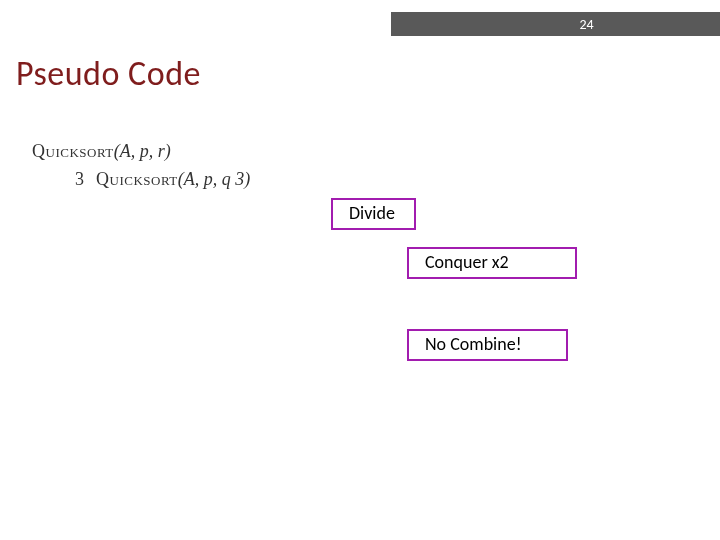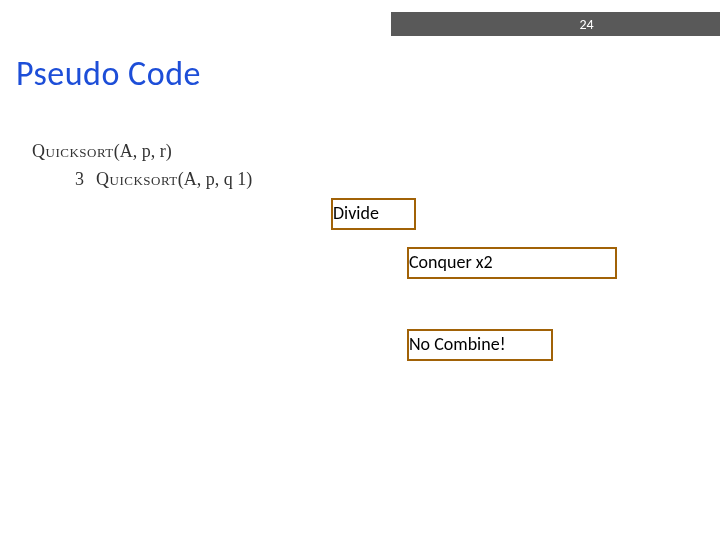--- a/index.html
+++ b/index.html
@@ -1,46 +1,46 @@
 <!DOCTYPE html>
 <html><head>
 <meta charset="utf-8">
 <style>
   * { margin: 0; padding: 0; box-sizing: border-box; }
   html, body { width: 720px; height: 540px; font-family: Calibri, 'Segoe UI', Arial, sans-serif; background: #fff; }
   .slide { position: relative; width: 720px; height: 540px; background: #fff; }
   .topbar { position: absolute; top: 12px; left: 391px; width: 391px; height: 24px; background: #595959; color: #fff; font-size: 14px; display: flex; align-items: center; justify-content: center; }
-  .title { position: absolute; top: 53px; left: 16px; font-size: 34px; color: #1d4ed8; font-weight: 400; letter-spacing: 0.5px; text-align: center; }
+  .title { position: absolute; top: 53px; left: 16px; font-size: 34px; color: #7f1d1d; font-weight: 400; letter-spacing: 0.5px; text-align: center; }
   .codeblock { position: absolute; top: 138px; left: 32px; font-family: 'Times New Roman', serif; font-size: 18px; color: #333; line-height: 1.55; }
   .codeblock .fn { font-variant: small-caps; letter-spacing: 0.5px; }
-  .codeblock .it { }
+  .codeblock .it { font-style: italic; }
   .linenum { display: inline-block; width: 28px; text-align: right; margin-right: 12px; }
   .indent1 { margin-left: 24px; }
-  .annot { position: absolute; border: 2px solid #a16207; background: #fff; font-family: Calibri, 'Segoe UI', Arial, sans-serif; font-size: 18px; color: #000; padding: 2px 10px 4px 0; }
+  .annot { position: absolute; border: 2px solid #a21caf; background: #fff; font-family: Calibri, 'Segoe UI', Arial, sans-serif; font-size: 18px; color: #000; padding: 2px 10px 4px 16px; }
   .annot-divide { top: 198px; left: 331px; width: 85px; }
-  .annot-conquer { top: 247px; left: 407px; width: 210px; }
-  .annot-combine { top: 329px; left: 407px; width: 146px; }
+  .annot-conquer { top: 247px; left: 407px; width: 170px; }
+  .annot-combine { top: 329px; left: 407px; width: 161px; }
 </style>
 </head>
 <body>
 
 <div class="slide">
 
   <div class="topbar">
     <span>24</span>
   </div>
 
   <div class="title">Pseudo Code</div>
 
   <div class="codeblock">
     <div>
       <span class="fn">Quicksort</span><span class="it">(A, p, r)</span>
     </div>
     <div class="indent1">
-      <span class="linenum">3</span><span class="fn">Quicksort</span><span class="it">(A, p, q    1)</span>
+      <span class="linenum">3</span><span class="fn">Quicksort</span><span class="it">(A, p, q    3)</span>
     </div>
   </div>
 
   <div class="annot annot-divide">Divide</div>
   <div class="annot annot-conquer">Conquer x2</div>
   <div class="annot annot-combine">No Combine!</div>
 
 </div>
 
 </body></html>

